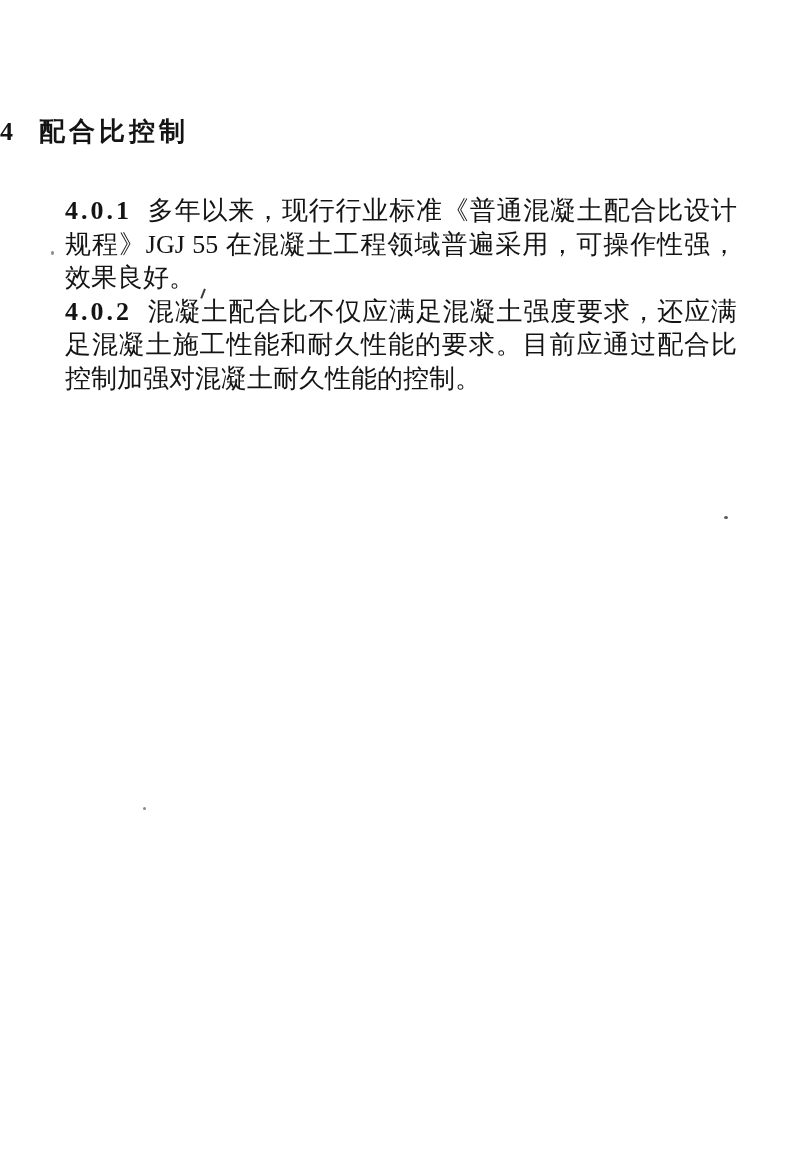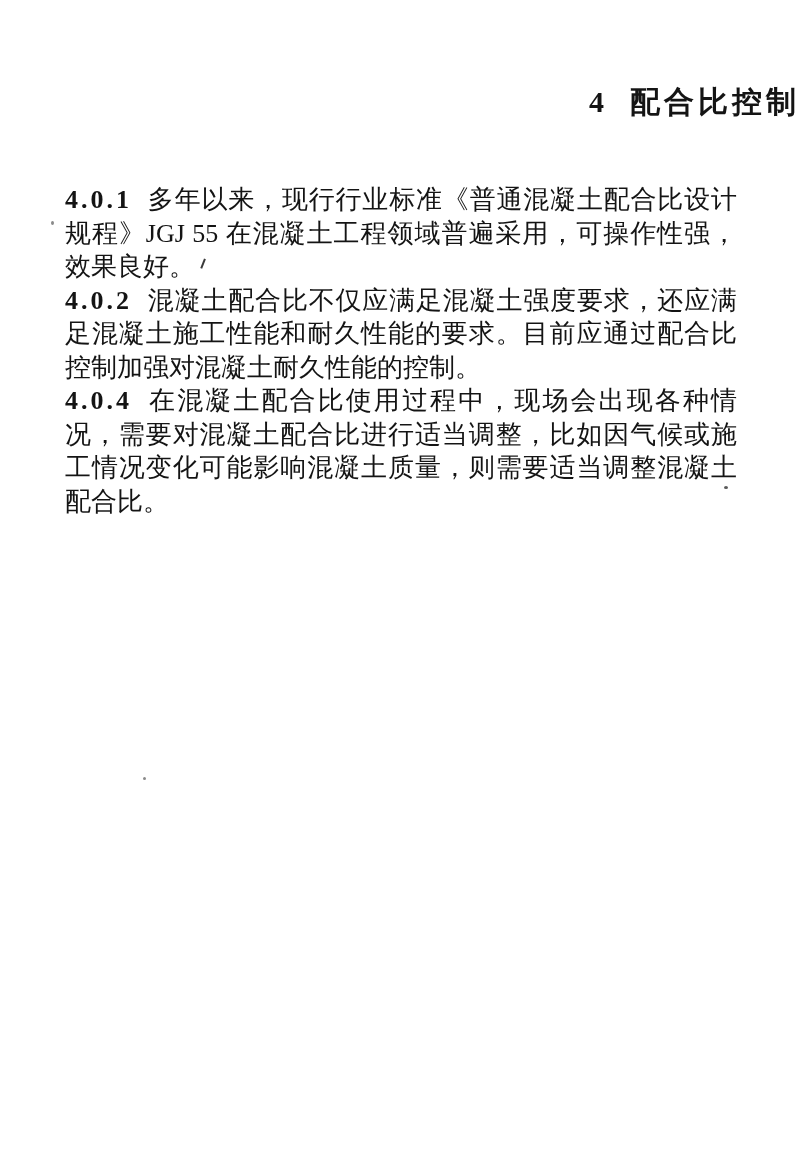--- a/index.html
+++ b/index.html
@@ -11,36 +11,36 @@
     color: #141414;
     overflow: hidden;
   }
   .page {
     position: relative;
     width: 800px;
     height: 1168px;
     background: #ffffff;
   }
   .chapter-title {
-    margin-top: 83px;
-    text-align: right;
+    margin-top: 113px;
+    text-align: left;
     font-family: "Liberation Sans", "DejaVu Sans", sans-serif;
     font-weight: bold;
-    font-size: 30px;
+    font-size: 26px;
     line-height: 37px;
     letter-spacing: 4px;
     white-space: nowrap;
   }
   .chapter-title .chapter-number {
     font-family: "Liberation Serif", "DejaVu Serif", serif;
     margin-right: 26px;
     letter-spacing: 0;
   }
   .body-block {
-    margin-top: 63px;
+    margin-top: 44px;
     margin-left: 65px;
     width: 672px;
     font-size: 26px;
     line-height: 33.5px;
   }
   .para {
     text-align: justify;
     text-align-last: left;
     word-break: break-all;
   }
@@ -77,17 +77,16 @@
 
   <h1 class="chapter-title"><span class="chapter-number">4</span><span>配合比控制</span></h1>
 
   <div class="body-block">
 
     <p class="para"><span class="para-number">4.0.1</span><span>多年以来，现行行业标准《普通混凝土配合比设计规程》JGJ 55 在混凝土工程领域普遍采用，可操作性强，效果良好。</span></p>
 
     <p class="para"><span class="para-number">4.0.2</span><span>混凝土配合比不仅应满足混凝土强度要求，还应满足混凝土施工性能和耐久性能的要求。目前应通过配合比控制加强对混凝土耐久性能的控制。</span></p>
 
 
-    <p class="para"><span class="para-number">4.0.4</span><span>在混凝土配合比使用过程中，现场会出现各种情况，需要对混凝土配合比进行适当调整，比如因气候或施工情况变化可能影响混凝土质量，则需要适当调整混凝土配合比。</span></p>
 
   </div>
 
 </div>
 
 </body></html>

